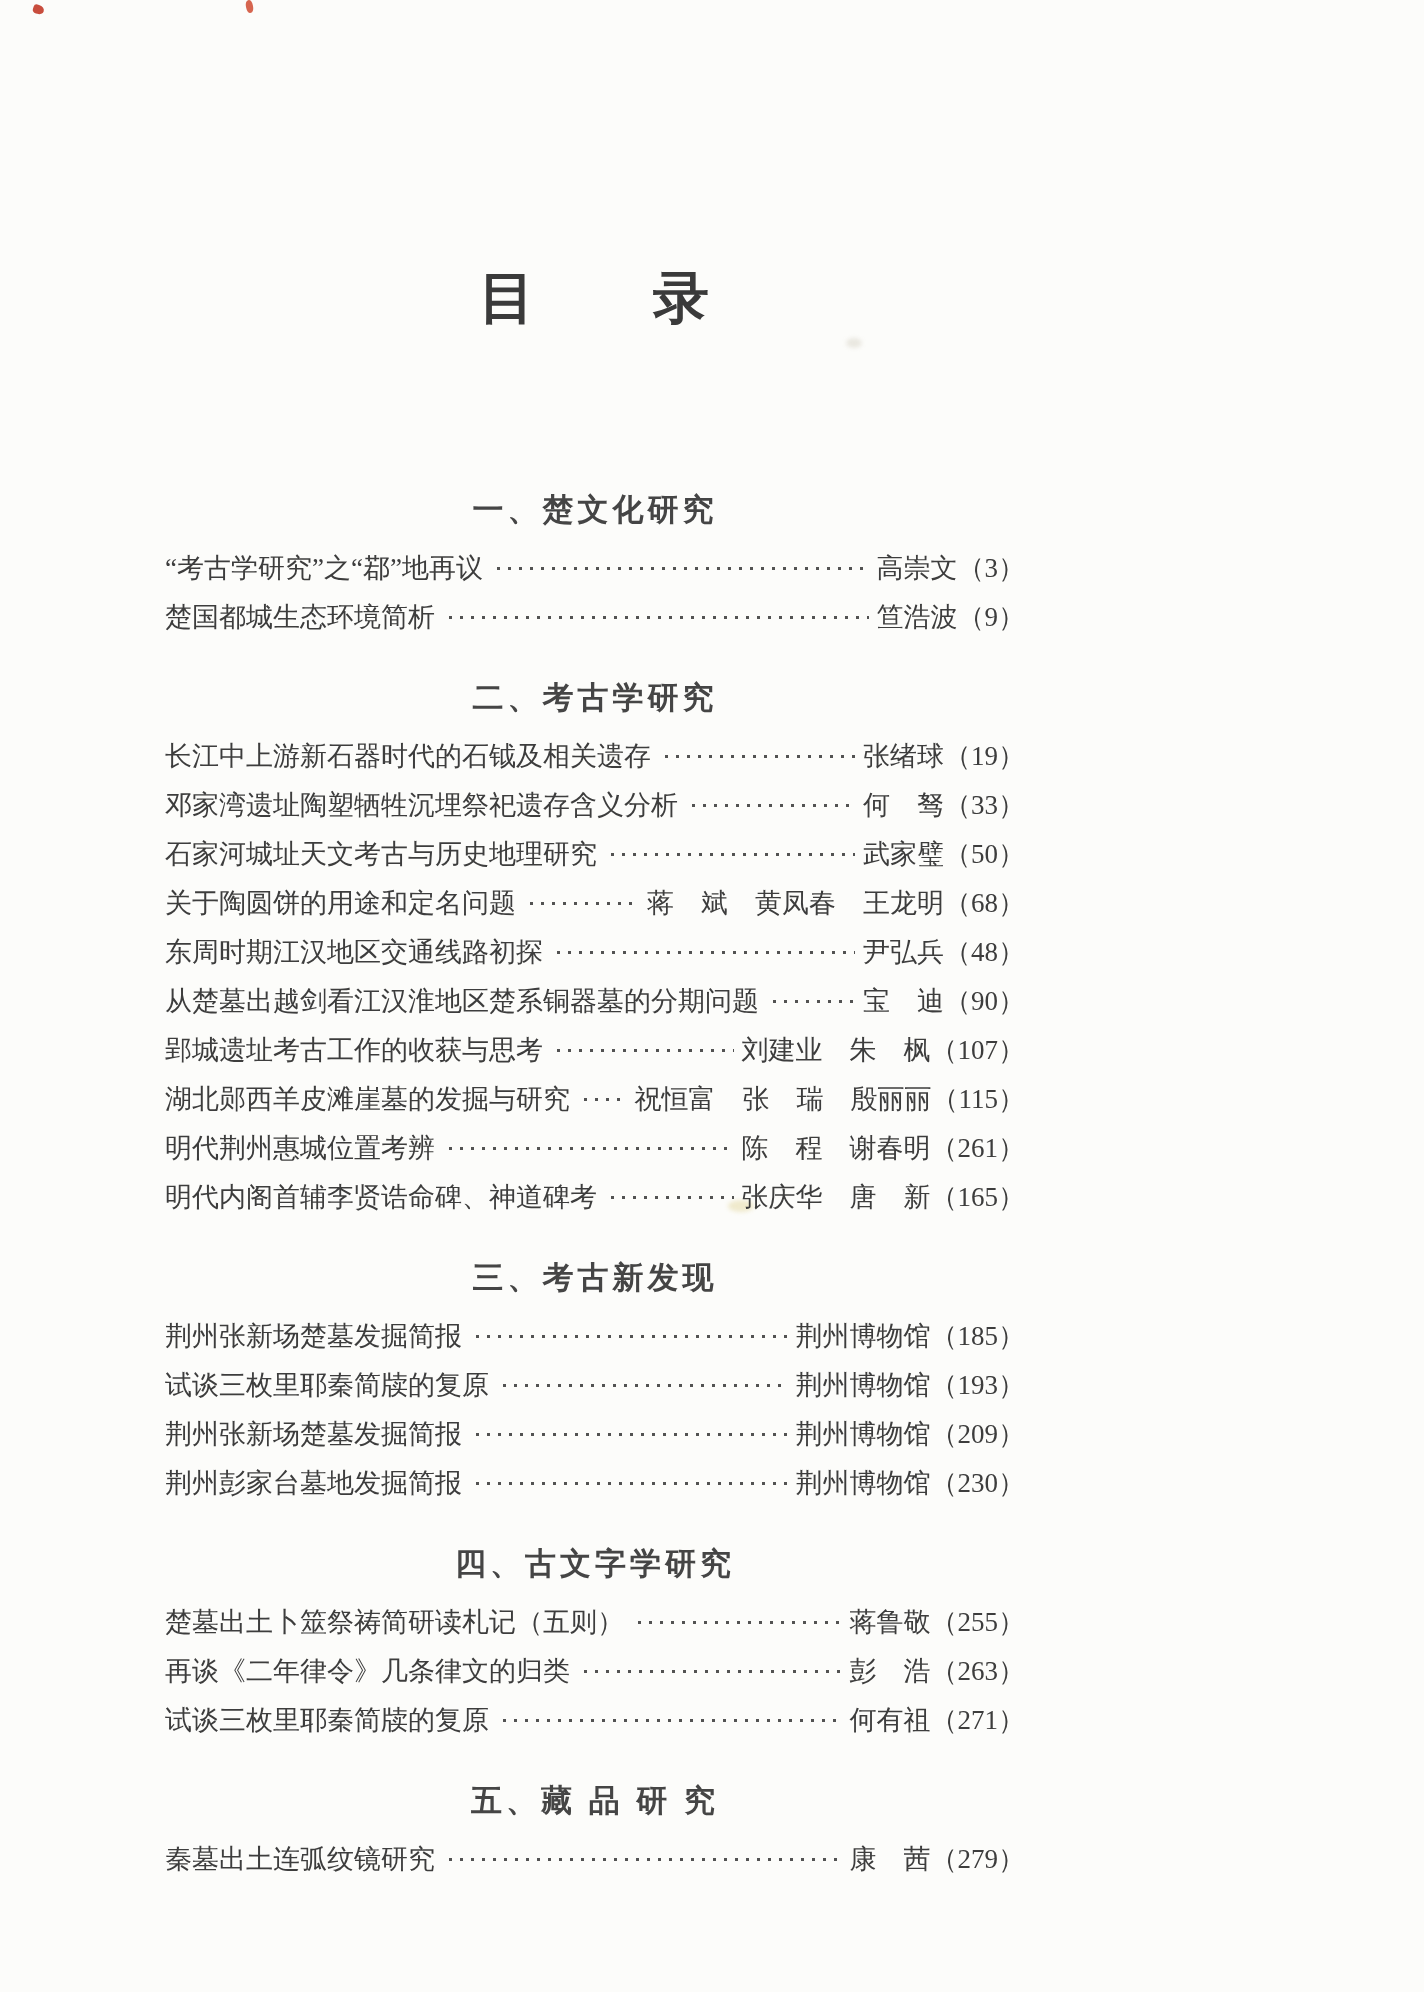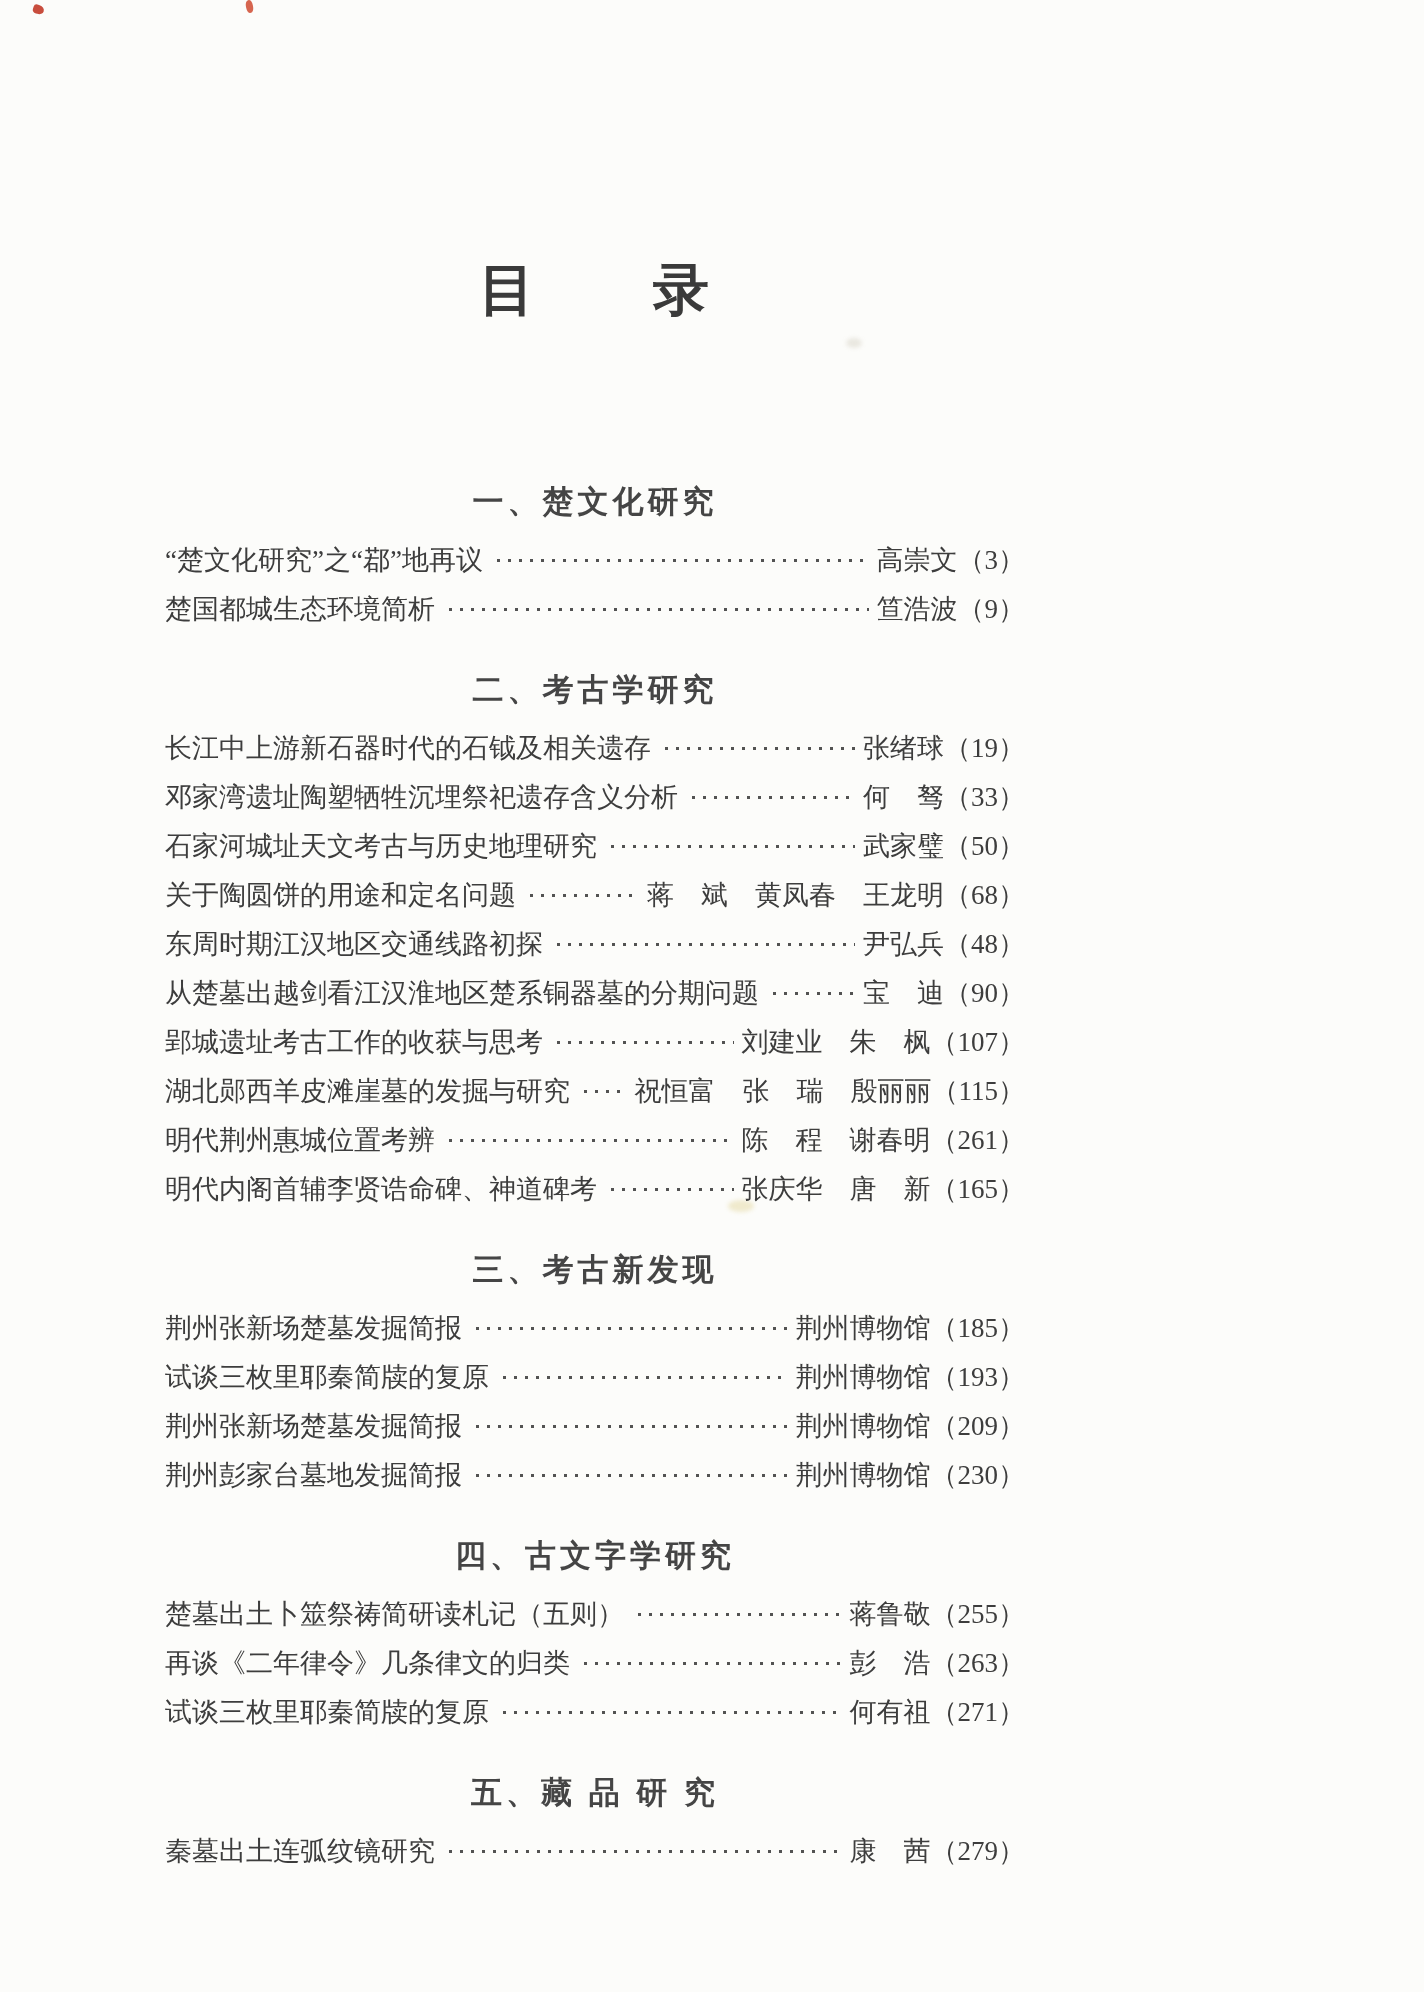--- a/index.html
+++ b/index.html
@@ -10,21 +10,21 @@
     height: 1992px;
     margin: 0 auto;
     background: #fcfcfa;
     overflow: hidden;
     font-family: "Liberation Serif", "DejaVu Serif", serif;
     color: #3b3b3b;
   }
   .content {
     position: absolute;
     left: 165px;
-    top: 4px;
+    top: 12px;
     width: 860px;
   }
   .doc-title {
     margin: 250px 0 0 0;
     text-align: center;
     font-size: 56px;
     line-height: 72px;
     font-weight: bold;
     color: #3a3a3a;
     letter-spacing: 2px;
@@ -89,21 +89,21 @@
   <div class="smudge-2"></div>
 
   <div class="content">
 
     <h1 class="doc-title">目　　录</h1>
 
     <div class="section first">
       <h2 class="section-heading">一、楚文化研究</h2>
       <div class="entries">
         <div class="entry">
-          <span class="entry-title">“楚文化研究”之“鄀”地再议</span>
+          <span class="entry-title">“考古学研究”之“鄀”地再议</span>
           <span class="dot-leader"></span>
           <span class="entry-authors">高崇文</span>
           <span class="entry-page">（3）</span>
         </div>
         <div class="entry">
           <span class="entry-title">楚国都城生态环境简析</span>
           <span class="dot-leader"></span>
           <span class="entry-authors">笪浩波</span>
           <span class="entry-page">（9）</span>
         </div>

